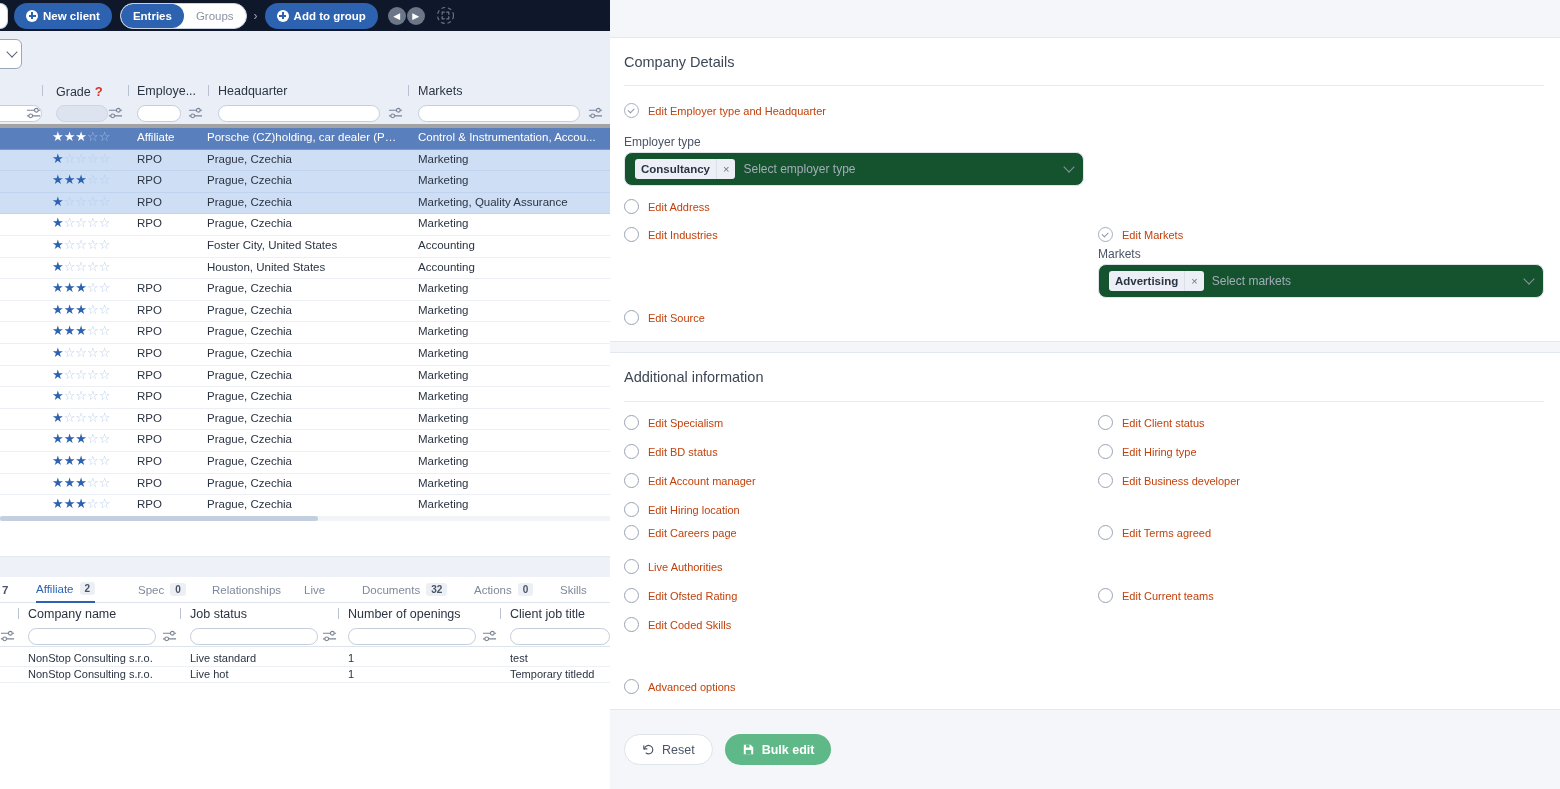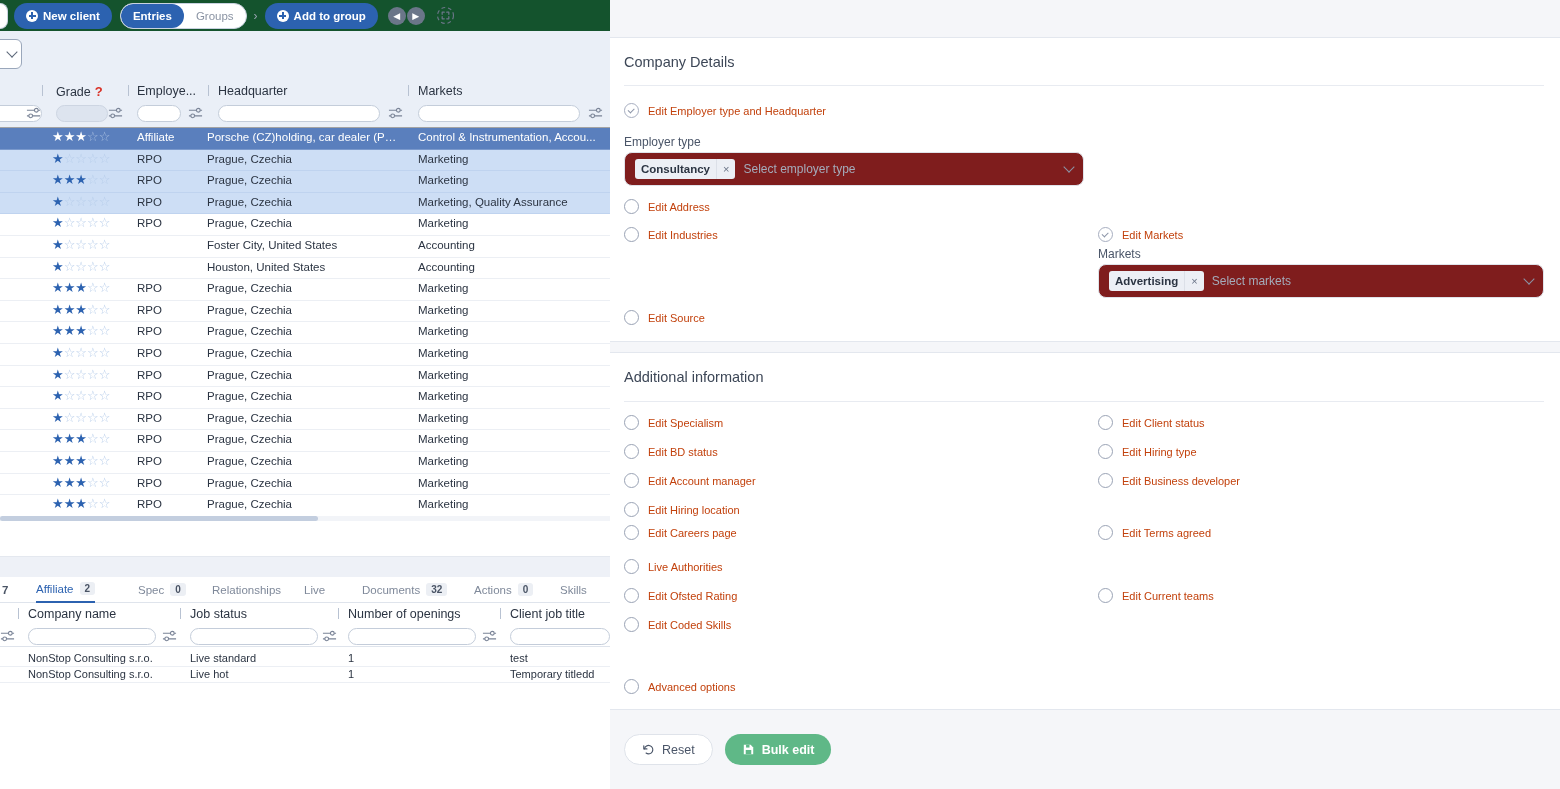--- a/index.html
+++ b/index.html
@@ -13,21 +13,21 @@
 
   
   #left-app {
     position: absolute; left: 0; top: 0; width: 610px; height: 789px;
     background: #ffffff; overflow: hidden;
   }
 
   
   .toolbar {
     position: absolute; left: 0; top: 0; width: 610px; height: 31px;
-    background: #14532d; display: flex; align-items: center; gap: 0;
+    background: #0f172a; display: flex; align-items: center; gap: 0;
     padding-left: 0px;
   }
   .tb-left-stub {
     width: 8px; height: 26px; border: 1px solid #c9d2e0;
     border-left: none; border-radius: 0 13px 13px 0; background: #fff;
     margin-right: 6px; flex: 0 0 auto;
   }
   .btn-blue {
     height: 26px; background: #2c62b0; color: #fff; border: none;
     border-radius: 13px; font-size: 11.5px; font-weight: bold;
@@ -78,21 +78,21 @@
     display: flex; align-items: center; justify-content: flex-end;
     padding-right: 5px; cursor: pointer;
   }
   .chev { width: 8px; height: 8px; border-right: 1.6px solid #5b6678;
           border-bottom: 1.6px solid #5b6678; transform: rotate(45deg);
           margin-top: -4px; }
 
   
   .thead {
     position: absolute; left: 0; top: 80px; width: 610px; height: 48px;
-    background: #eaeff7; border-bottom: 1px solid #a3a3a3;
+    background: #eaeff7; border-bottom: 4px solid #a3a3a3;
   }
   .th {
     position: absolute; top: 4px; font-size: 12.5px; color: #2b3442;
     white-space: nowrap;
   }
   .th-div { position: absolute; top: 5px; width: 1px; height: 11px; background: #b8c2d2; }
   .qmark { color: #d93025; font-weight: bold; font-size: 13px; margin-left: 4px; }
   .filter-in {
     position: absolute; top: 25px; height: 17px; background: #fff;
     border: 1px solid #c4cdda; border-radius: 9px;
@@ -215,21 +215,21 @@
     width: 5px; height: 2.6px;
     border-left: 1.4px solid #8c95a8; border-bottom: 1.4px solid #8c95a8;
     transform: rotate(-45deg);
   }
   .opt-label { font-size: 11px; color: #c2410c; }
 
   .field-label {
     position: absolute; font-size: 12px; color: #4a5568;
   }
   .multisel {
-    position: absolute; height: 34px; background: #7f1d1d;
+    position: absolute; height: 34px; background: #14532d;
     border: 1px solid #dfe3ea; border-radius: 8px;
     display: flex; align-items: center; padding: 0 10px; cursor: text;
   }
   .chip {
     display: flex; align-items: center; height: 20px;
     background: #eceff5; border-radius: 3px; overflow: hidden;
     flex: 0 0 auto;
   }
   .chip-text {
     font-size: 11.5px; color: #2b3442; font-weight: bold;

